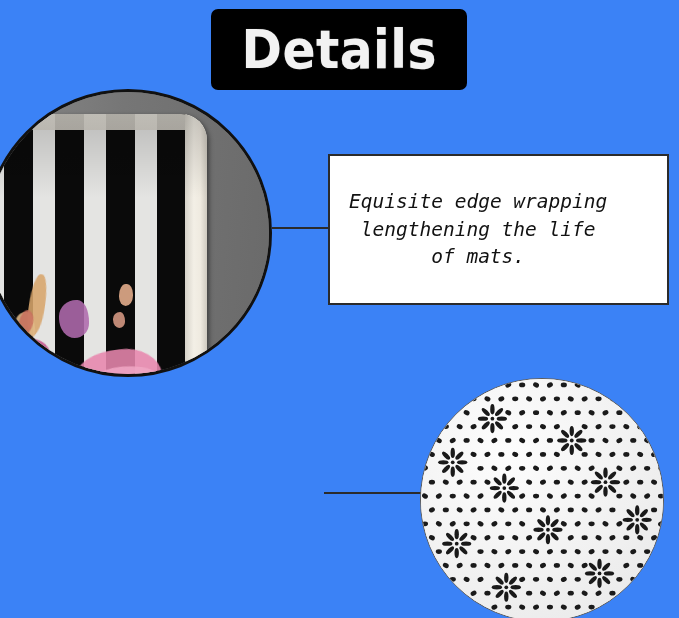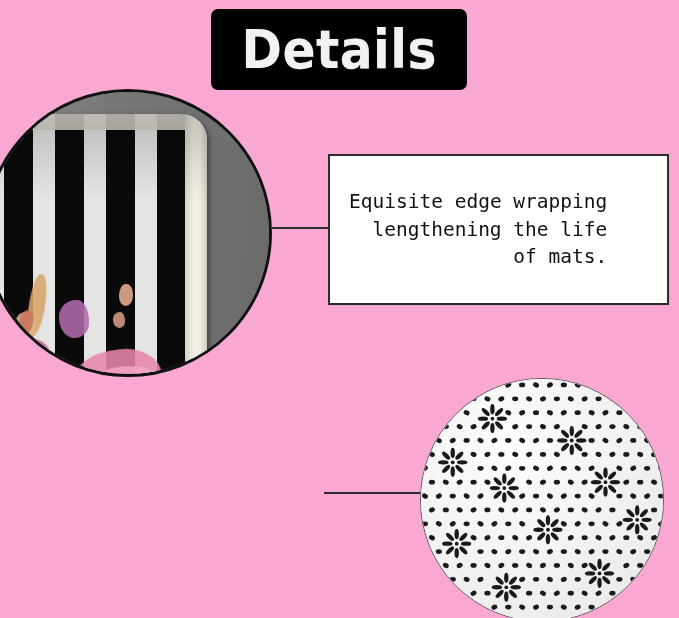--- a/index.html
+++ b/index.html
@@ -13,21 +13,21 @@
     position: relative;
     overflow: hidden;
     font-family: "DejaVu Sans Mono", monospace;
   }
 
   .stage {
     position: absolute;
     left: 0; top: 0;
     width: 679px;
     height: 618px;
-    background: #f9a8d4;
+    background: #3b82f6;
   }
 
   
   .header-banner {
     position: absolute;
     left: 211px;
     top: 9px;
     width: 256px;
     height: 81px;
     background: #000000;
@@ -170,23 +170,24 @@
     justify-content: center;
   }
   .caption-text {
     font-family: "DejaVu Sans Mono", monospace;
     font-size: 19.5px;
     line-height: 1.42;
     color: #121212;
     white-space: pre-line;
   }
   #caption-text-edge {
-    text-align: right;
+    text-align: center;
     padding-left: 19px;
     padding-right: 6px;
+    font-style: italic;
   }
   #caption-text-bottom {
     text-align: center;
     padding: 0 12px;
     width: 100%;
   }
 
   
   .connector {
     position: absolute;

